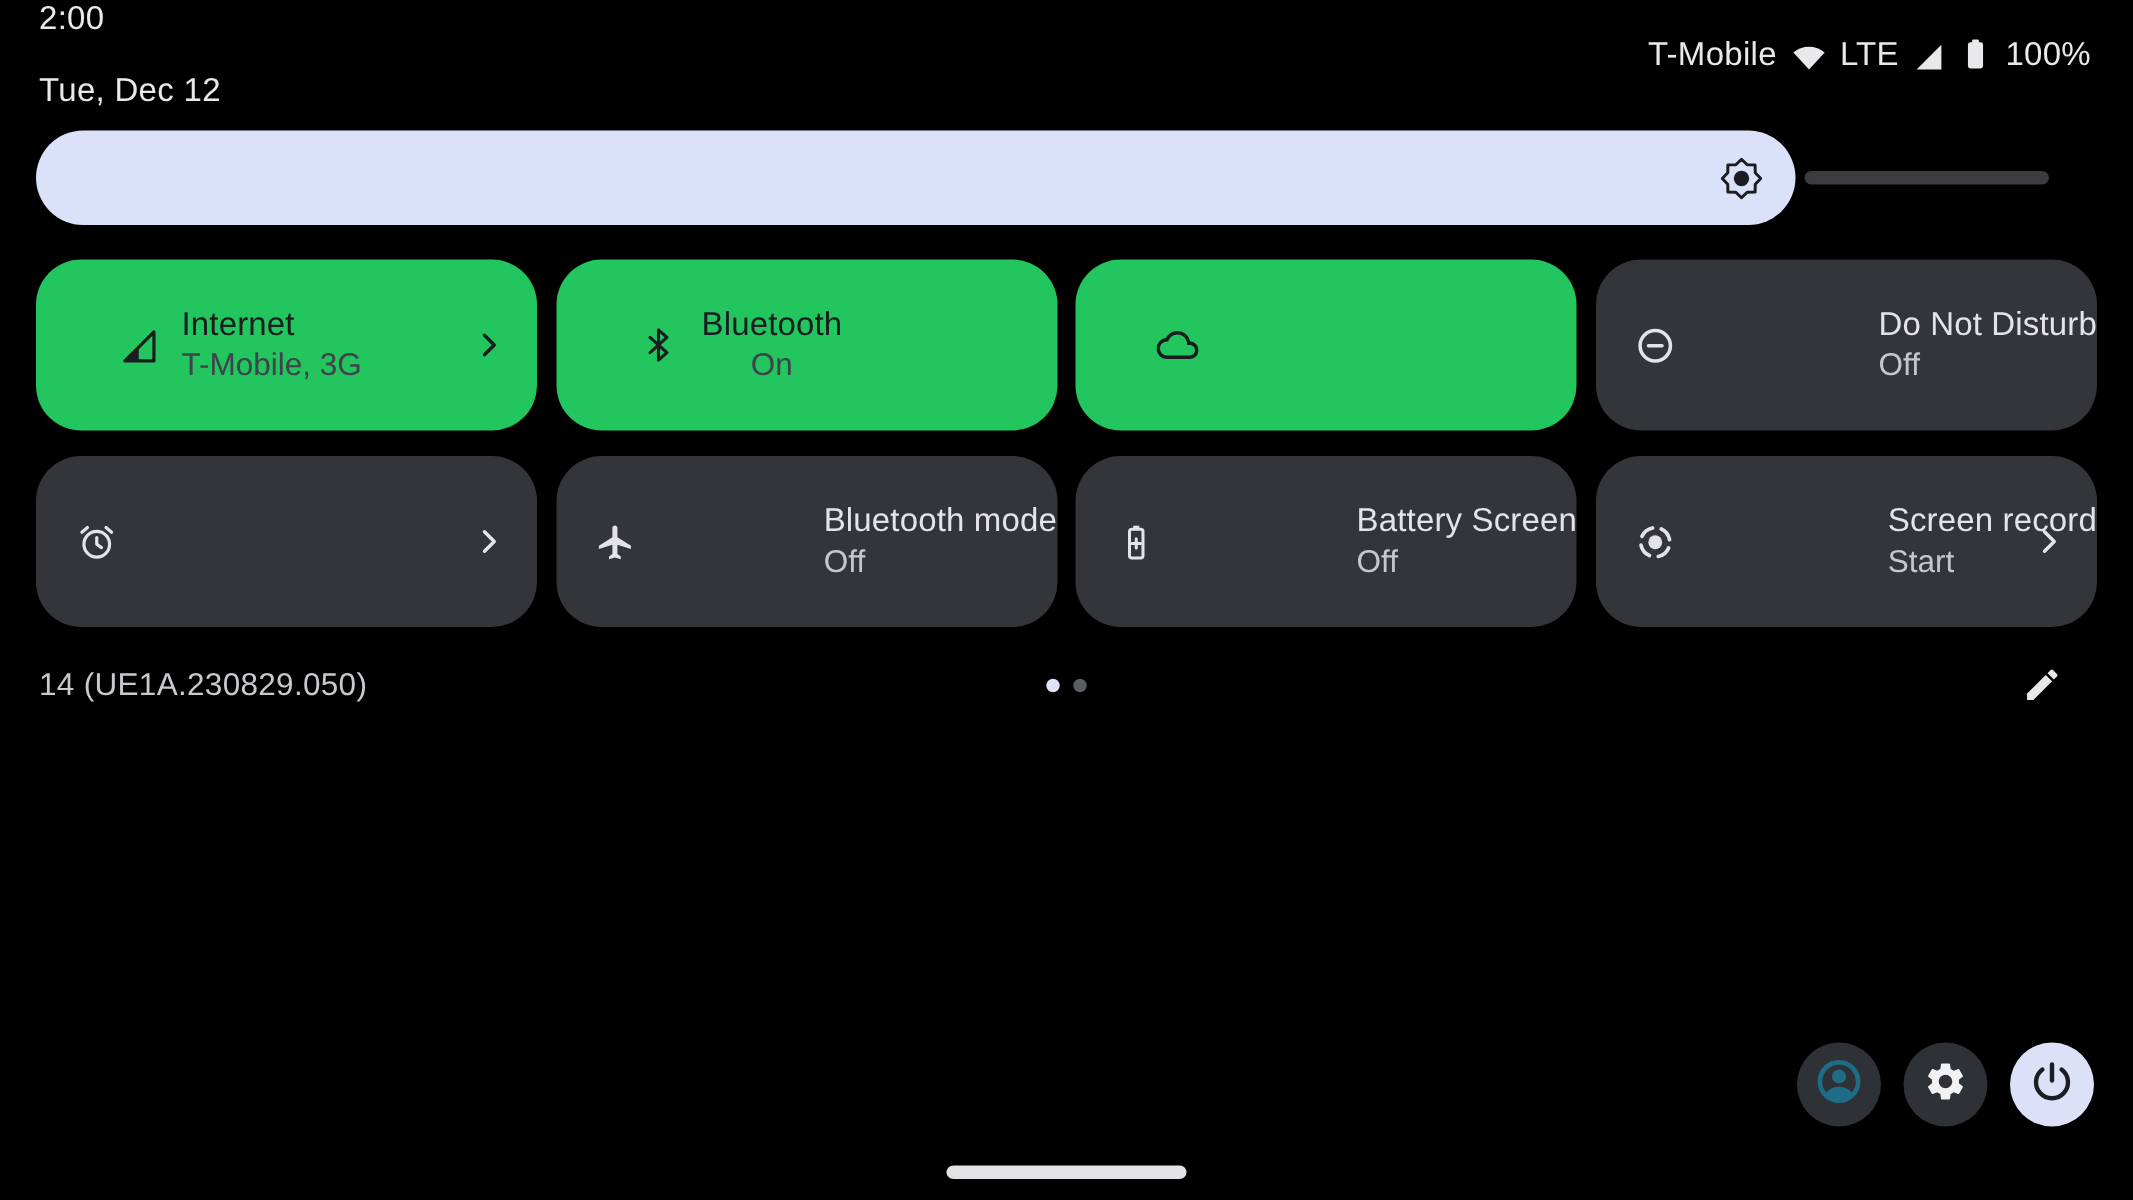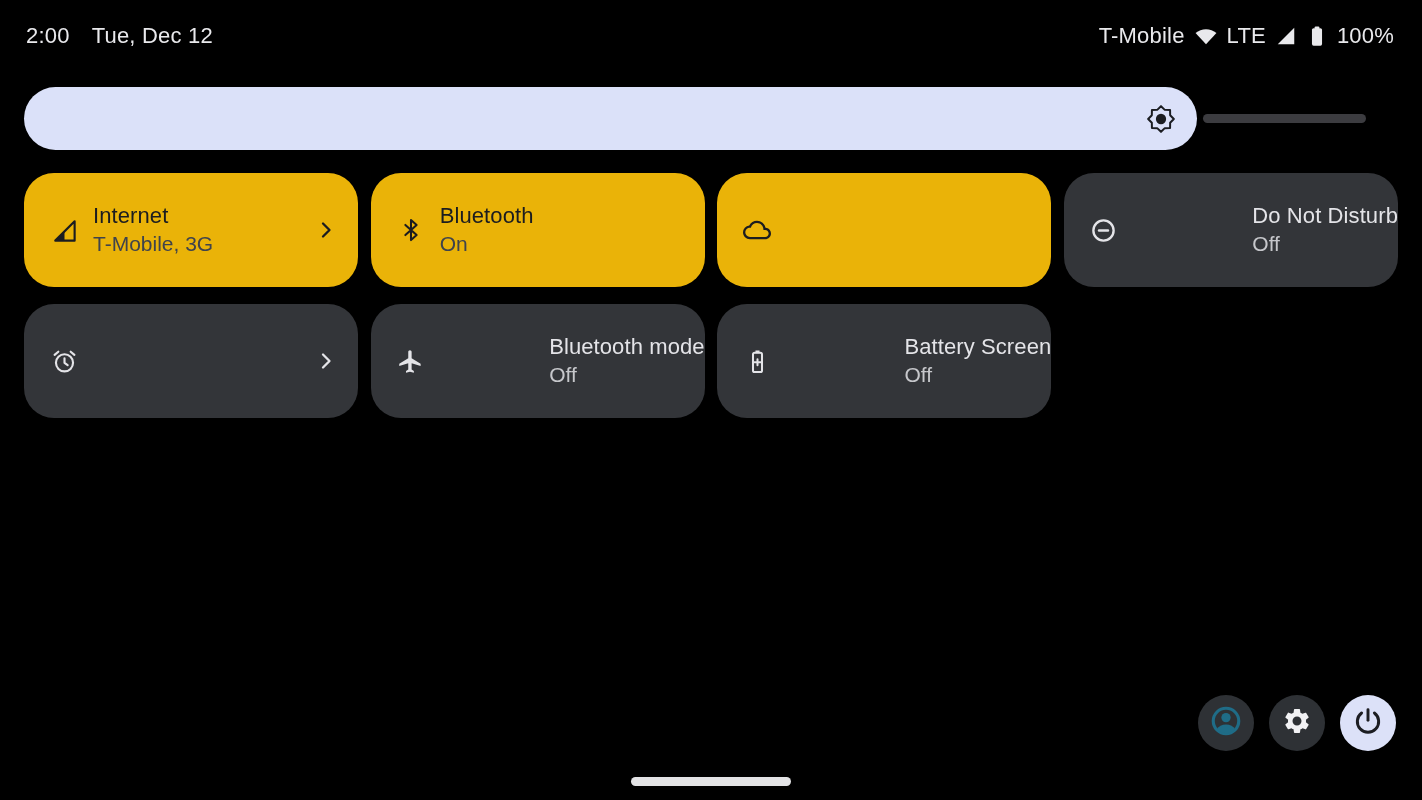--- a/index.html
+++ b/index.html
@@ -4,39 +4,39 @@
 <style>
   html,body{margin:0;padding:0;background:#000;}
   #screen{
     position:relative;width:1422px;height:800px;background:#000;overflow:hidden;
     font-family:"Liberation Sans","DejaVu Sans",sans-serif;
     -webkit-font-smoothing:antialiased;
   }
   
   .status-bar{position:absolute;top:14px;left:26px;right:28px;height:44px;
     display:flex;justify-content:space-between;align-items:center;color:#e9e9ec;}
-  .sb-left{display:flex;align-items:flex-start;gap:22px;font-size:22px;font-weight:500;letter-spacing:.2px;}
-  .sb-right{display:flex;align-items:center;gap:9px;font-size:22px;font-weight:500;letter-spacing:.2px;}
+  .sb-left{display:flex;align-items:flex-start;gap:22px;font-size:22px;font-weight:500;letter-spacing:.2px;flex-direction:column;}
+  .sb-right{display:flex;align-items:flex-end;gap:9px;font-size:22px;font-weight:500;letter-spacing:.2px;}
   .sb-right .sb-icon{display:flex;align-items:center;}
   
   .brightness-pill{position:absolute;left:24px;top:87px;width:1173px;height:63px;
     background:#dbe1f9;border-radius:32px;}
   .brightness-icon{position:absolute;right:22px;top:50%;transform:translateY(-50%);width:28px;height:28px;}
   .brightness-track{position:absolute;left:1203px;top:114px;width:163px;height:9px;border-radius:5px;background:#3c3c40;}
   
   .tiles{position:absolute;left:24px;top:173px;width:1374px;
     display:grid;grid-template-columns:repeat(4,334px);justify-content:space-between;row-gap:17px;}
   .tile{height:114px;border-radius:30px;display:flex;align-items:center;position:relative;cursor:default;}
-  .tile.active{background:#eab308;color:#1b1c20;}
+  .tile.active{background:#22c55e;color:#1b1c20;padding-left:28px;}
   .tile.inactive{background:#333539;color:#e4e4e8;justify-content:space-between;}
   .tile-icon{width:28px;height:28px;margin-left:26px;flex:0 0 auto;display:flex;align-items:center;justify-content:center;}
   .tile-text{margin-left:15px;display:flex;flex-direction:column;gap:4px;min-width:0;}
   .tile-title{font-size:22px;font-weight:500;line-height:24px;letter-spacing:.1px;}
   .tile-sub{font-size:21px;font-weight:400;line-height:24px;}
-  .tile.active .tile-sub{color:#3f434c;}
+  .tile.active .tile-sub{color:#3f434c;text-align:center;}
   .tile.inactive .tile-sub{color:#c6c7cb;}
   .tile-chevron{position:absolute;right:20px;top:50%;transform:translateY(-50%);width:24px;height:24px;}
   
   .footer{position:absolute;left:0;right:0;top:436px;height:42px;}
   .build{position:absolute;left:26px;top:50%;transform:translateY(-50%);
     color:#c8c9cd;font-size:21px;letter-spacing:.2px;}
   .dots{position:absolute;left:50%;top:50%;transform:translate(-50%,-50%);display:flex;gap:9px;}
   .dot{width:9px;height:9px;border-radius:50%;}
   .dot.on{background:#dde2f9;}
   .dot.off{background:#5a5d64;}
@@ -180,23 +180,52 @@
           <rect x="8" y="4.3" width="8" height="17" rx="1.4" fill="none" stroke="#e4e4e8" stroke-width="1.8"></rect>
           <path d="M12 10v5.4M9.3 12.7h5.4" stroke="#e4e4e8" stroke-width="1.8" stroke-linecap="round"></path>
         </svg>
       </span>
       <span class="tile-text">
         <span class="tile-title">Battery Screen</span>
         <span class="tile-sub">Off</span>
       </span>
     </div>
 
-
-  </div>
-
+    <div class="tile inactive">
+      <span class="tile-icon">
+        <svg width="27" height="27" viewBox="0 0 24 24">
+          <circle cx="12" cy="12" r="8.6" fill="none" stroke="#e4e4e8" stroke-width="2.2" stroke-linecap="round" stroke-dasharray="8.2 5.3" transform="rotate(23 12 12)"></circle>
+          <circle cx="12" cy="12" r="4.1" fill="#e4e4e8"></circle>
+        </svg>
+      </span>
+      <span class="tile-text">
+        <span class="tile-title">Screen record</span>
+        <span class="tile-sub">Start</span>
+      </span>
+      <span class="tile-chevron">
+        <svg width="24" height="24" viewBox="0 0 24 24">
+            <path d="M9 5.5l6.5 6.5L9 18.5" fill="none" stroke="#e4e4e8" stroke-width="2.3" stroke-linecap="round" stroke-linejoin="round"></path>
+          </svg>
+      </span>
+    </div>
+
+  </div>
+
+  <div class="footer">
+    <span class="build">14 (UE1A.230829.050)</span>
+    <span class="dots">
+      <span class="dot on"></span>
+      <span class="dot off"></span>
+    </span>
+    <span class="edit-btn">
+      <svg width="27" height="27" viewBox="0 0 24 24">
+          <path fill="#e8e8eb" d="M3 17.25V21h3.75L17.81 9.94l-3.75-3.75L3 17.25zM20.71 7.04c.39-.39.39-1.02 0-1.41l-2.34-2.34c-.39-.39-1.02-.39-1.41 0l-1.83 1.83 3.75 3.75 1.83-1.83z"></path>
+        </svg>
+    </span>
+  </div>
 
   <div class="bottom-actions">
     <div class="circle-btn dark">
       <span>
         <svg width="34" height="34" viewBox="0 0 24 24">
           <circle cx="12" cy="12" r="9" fill="none" stroke="#1f6c87" stroke-width="2.2"></circle>
           <circle cx="12" cy="9.6" r="3.3" fill="#1f6c87"></circle>
           <path d="M5.6 17.9A8.96 8.96 0 0 0 12 20.6c2.5 0 4.77-1.02 6.4-2.67-1.1-2.1-3.5-3.43-6.4-3.43s-5.3 1.33-6.4 3.4z" fill="#1f6c87"></path>
         </svg>
       </span>

